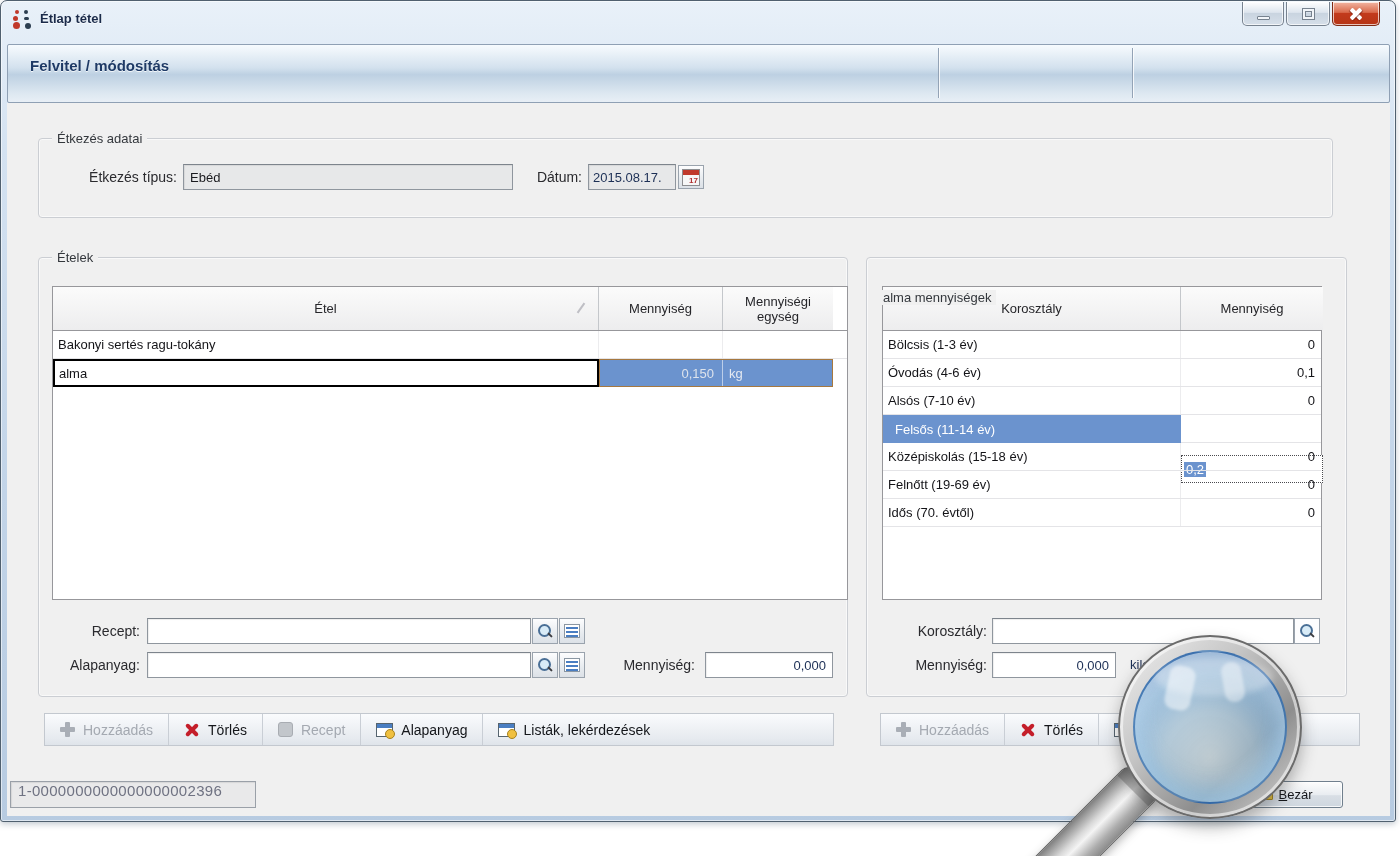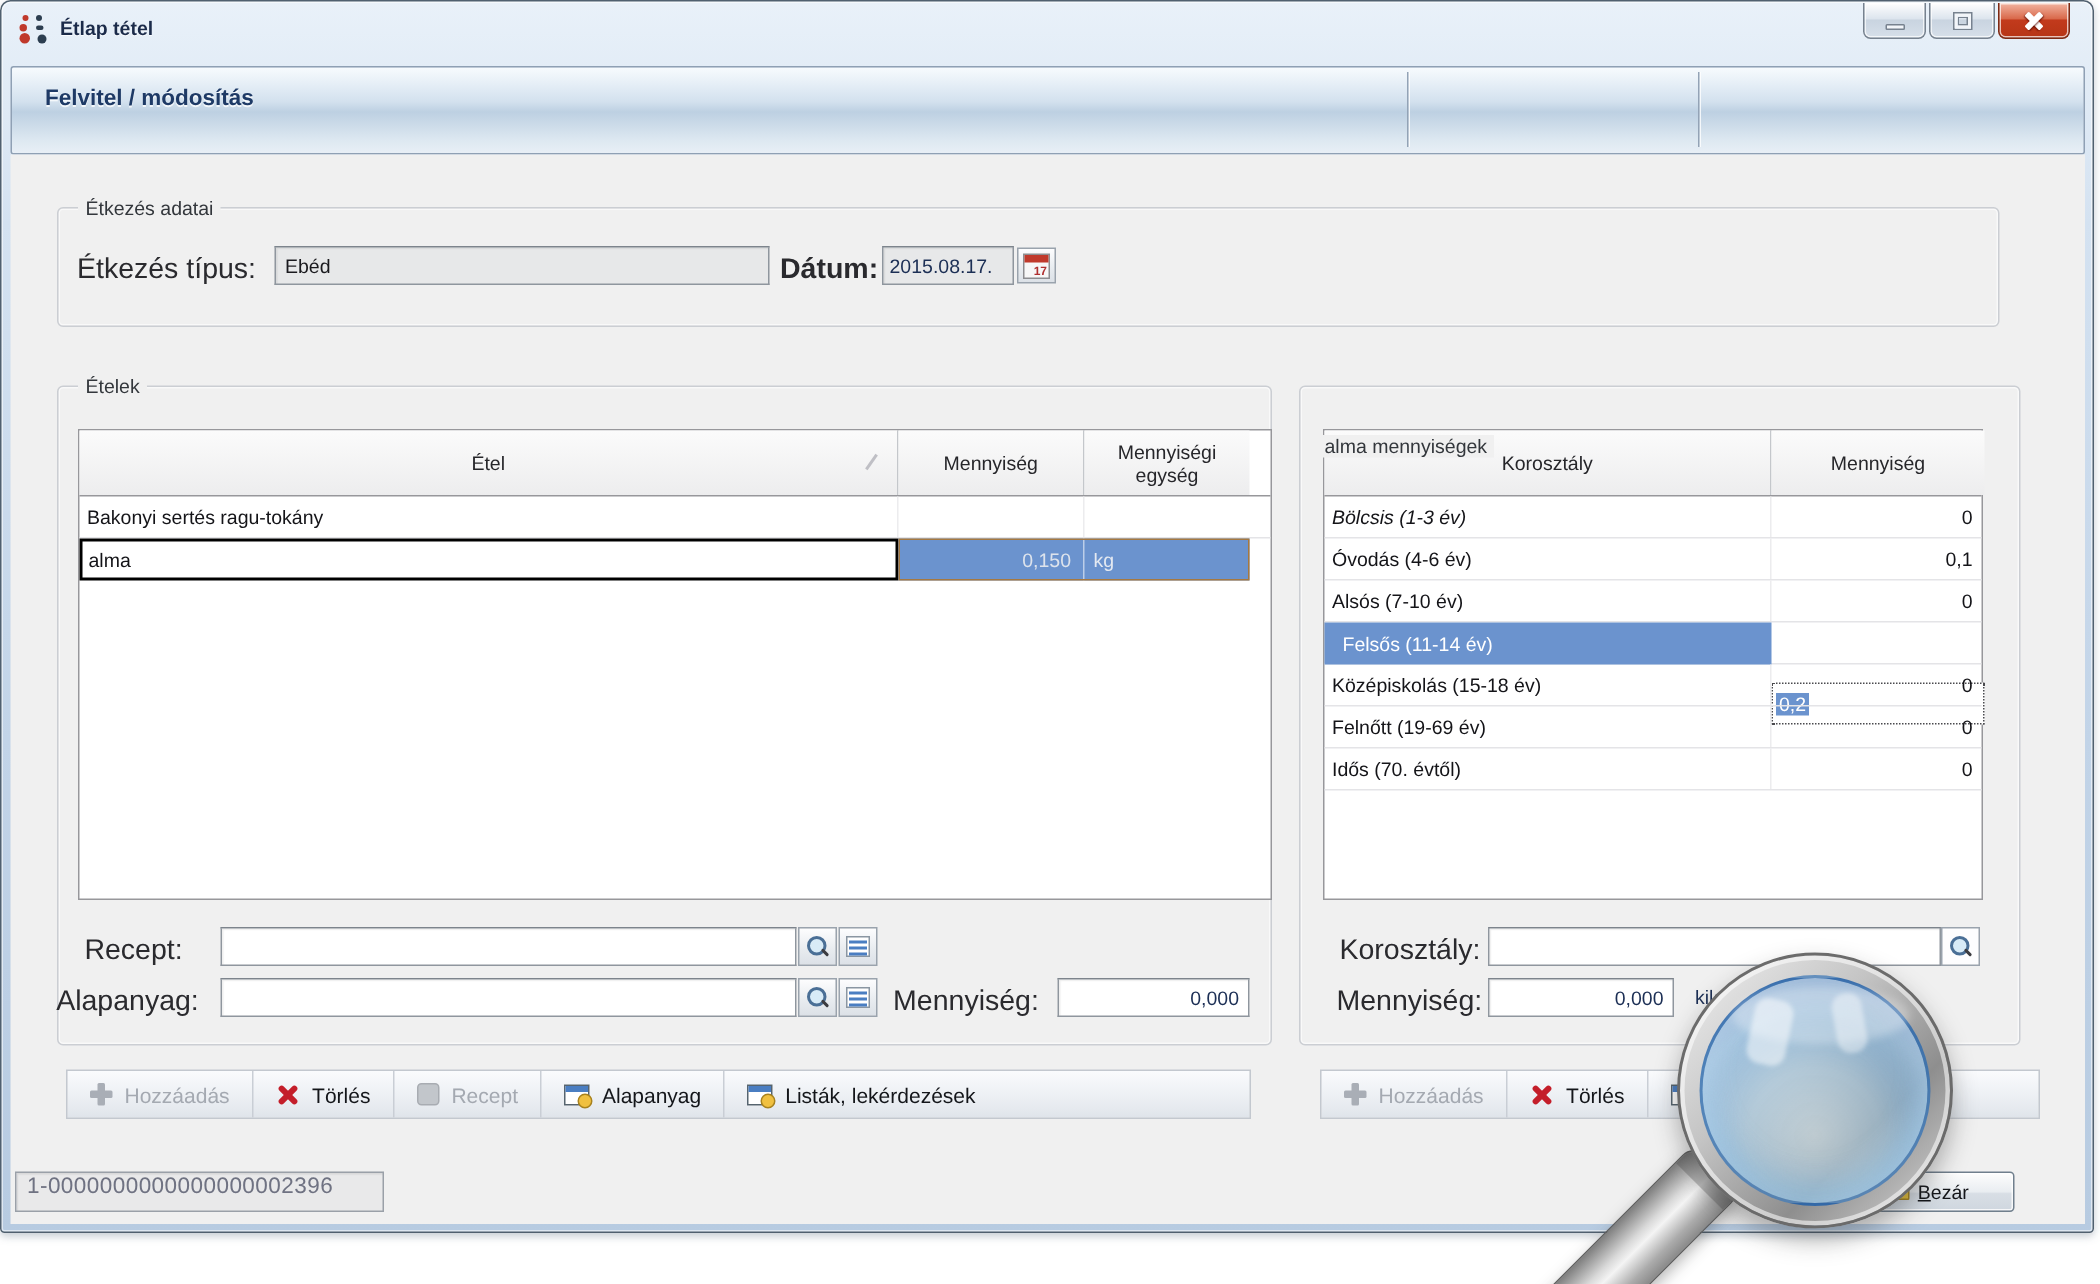--- a/index.html
+++ b/index.html
@@ -35,21 +35,21 @@
     border:1px solid #8fa0b4; border-radius:2px; }
   .band-title { left:30px; top:57px; font-size:15px; font-weight:bold; color:#1e3a66; text-shadow:0 1px 0 rgba(255,255,255,0.75); }
   .band-sep { top:48px; width:1px; height:50px; background:#93a3b6; box-shadow:1px 0 0 rgba(255,255,255,0.8); }
 
   .client { left:7px; top:103px; width:1383px; height:713px; background:#f0f0f0; }
 
   
   .group { border:1px solid #cbced3; border-radius:4px; box-shadow:inset 0 0 0 1px rgba(255,255,255,0.6); }
   .group-label { font-size:13px; color:#33373c; background:#f0f0f0; padding:0 5px; z-index:3; }
 
-  .field-label { font-size:19px; color:#2a2a2e; text-align:center; }
+  .field-label { font-size:14px; color:#2a2a2e; text-align:right; }
   .input { background:#fff; border:1px solid #8f969e; border-top-color:#7d848c; box-shadow:inset 1px 1px 1px rgba(0,0,0,0.07);
     font-size:13px; color:#1a1a1e; display:flex; align-items:center; padding:0 6px; }
   .input.readonly { background:#e7e8e9; }
   .input.num { justify-content:flex-end; color:#1c2f55; }
   .navy { color:#1c2f55; }
 
   
   .mini-btn { background:linear-gradient(#fdfdfe,#e7ebef 60%,#dce1e7); border:1px solid #9aa3ad; display:flex; align-items:center; justify-content:center; }
   .ic-search { position:relative; width:16px; height:16px; }
   .ic-search::before { content:""; position:absolute; left:1px; top:1px; width:9px; height:9px; border:2px solid #4a6f96; border-radius:50%; background:#d8ebf7; }
@@ -159,21 +159,21 @@
   <div class="abs band-sep" style="left:1132px;"></div>
 
   <div class="abs client"></div>
 
   <div class="abs group" style="left:38px;top:138px;width:1295px;height:80px;"></div>
   <div class="abs group-label" style="left:52px;top:131px;">Étkezés adatai</div>
   <div class="abs field-label" style="left:45px;top:169px;width:132px;">Étkezés típus:</div>
   <div class="abs input readonly" style="left:183px;top:164px;width:330px;height:26px;">
       <span>Ebéd</span>
     </div>
-  <div class="abs field-label" style="left:520px;top:169px;width:62px;font-weight:bold;">Dátum:</div>
+  <div class="abs field-label" style="left:520px;top:169px;width:62px;">Dátum:</div>
   <div class="abs input readonly navy" style="left:588px;top:164px;width:88px;height:26px;padding:12px 4px;align-items:center;">
       <span>2015.08.17.</span>
     </div>
   <div class="abs mini-btn" style="left:678px;top:165px;width:26px;height:24px;">
     <span class="ic-cal">
         <span>17</span>
       </span>
   </div>
 
   <div class="abs group" style="left:38px;top:257px;width:810px;height:440px;"></div>
@@ -258,21 +258,21 @@
 
   <div class="abs group" style="left:866px;top:257px;width:481px;height:440px;"></div>
   <div class="abs group-label" style="left:878px;top:250px;margin-top:40px;">alma mennyiségek</div>
 
   <div class="abs grid" style="left:882px;top:286px;width:440px;height:314px;">
     <div class="g-head">
       <div class="g-hcell" style="left:0;width:298px;">Korosztály</div>
       <div class="g-hcell last" style="left:298px;width:142px;">Mennyiség</div>
     </div>
     <div class="g-row" style="top:44px;">
-      <div class="g-cell name-cell vline" style="left:0;width:298px;font-style:italic;">Bölcsis (1-3 év)</div>
+      <div class="g-cell name-cell vline" style="left:0;width:298px;">Bölcsis (1-3 év)</div>
       <div class="g-cell num-cell" style="left:298px;width:142px;">0</div>
     </div>
     <div class="g-row" style="top:72px;">
       <div class="g-cell name-cell vline" style="left:0;width:298px;">Óvodás (4-6 év)</div>
       <div class="g-cell num-cell" style="left:298px;width:142px;">0,1</div>
     </div>
     <div class="g-row" style="top:100px;">
       <div class="g-cell name-cell vline" style="left:0;width:298px;">Alsós (7-10 év)</div>
       <div class="g-cell num-cell" style="left:298px;width:142px;">0</div>
     </div>

